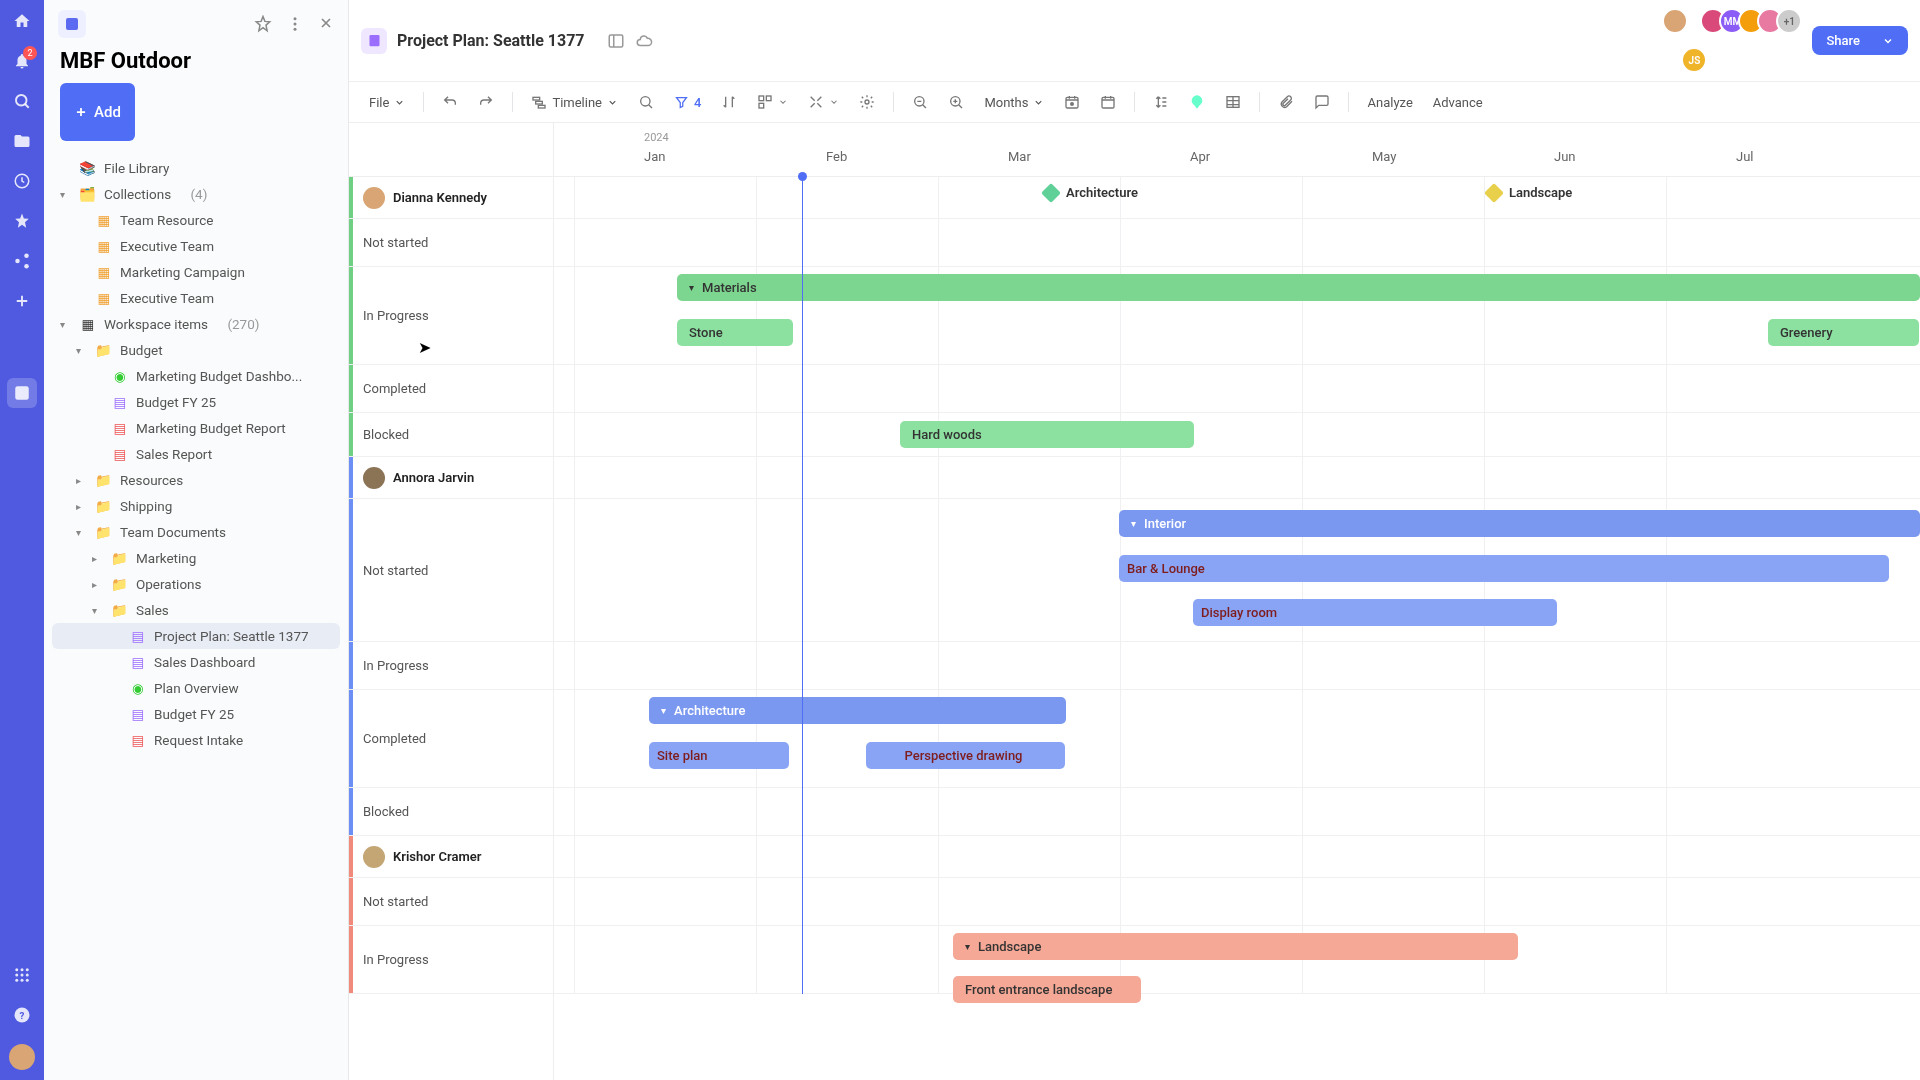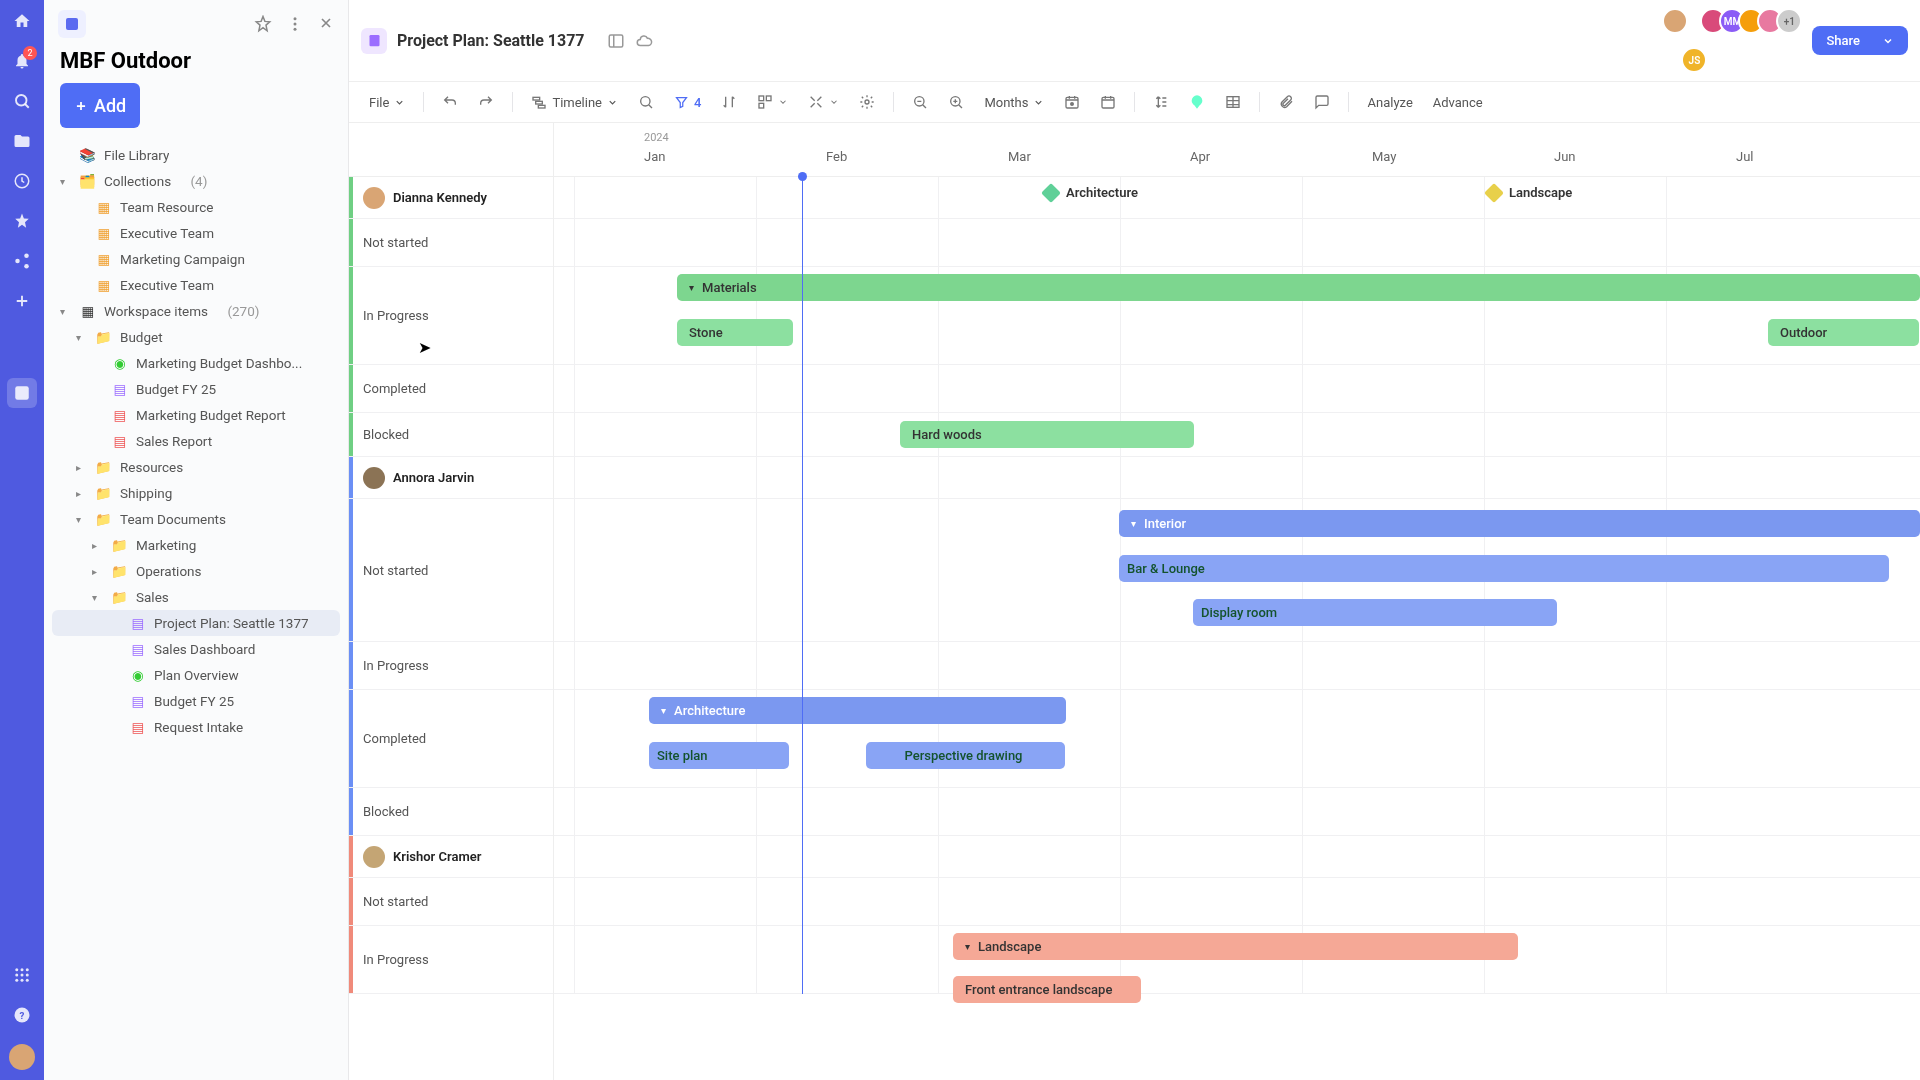--- a/index.html
+++ b/index.html
@@ -15,21 +15,21 @@
 
 
 .sidebar { width: 305px; background:#fafbfc; border-right:1px solid #e8e8ea; display:flex; flex-direction:column; flex-shrink:0; }
 .sb-header { display:flex; align-items:center; padding:10px 14px; gap:10px; }
 .sb-logo { width:28px; height:28px; border-radius:6px; background:#eef0ff; display:flex; align-items:center; justify-content:center; color:#5b6af0; }
 .sb-header-r { margin-left:auto; display:flex; gap:14px; color:#888; }
 .sb-header-r span { cursor:pointer; }
 .sb-title-row{display:flex;align-items:center;padding:0 16px 10px;}
 .sb-title-row h1{font-size:22px;font-weight:700;}
 .sb-add { margin:0 16px 14px 78px; margin-left:16px; }
-.btn-add { background:#4f6df5; color:#fff; border:none; padding:12px 14px; border-radius:6px; font-size:18px; font-weight:500; display:flex; align-items:center; gap:6px; cursor:pointer;}
+.btn-add { background:#4f6df5; color:#fff; border:none; padding:20px 14px; border-radius:6px; font-size:15px; font-weight:500; display:flex; align-items:center; gap:6px; cursor:pointer;}
 .sb-tree { padding: 0 8px; overflow-y:auto; font-size:13.5px; color:#333; }
 .tree-row { display:flex; align-items:center; gap:8px; padding:5px 8px; border-radius:6px; cursor:pointer; }
 .tree-row.selected { background:#e8ecf5; }
 .tree-caret { width:12px; color:#888; font-size:10px; }
 .tree-ico { width:16px; height:16px; display:flex; align-items:center; justify-content:center; }
 .tree-label { white-space:nowrap; overflow:hidden; text-overflow:ellipsis; color:#555;}
 .tree-count { color:#999; }
 .indent-0{padding-left:8px;} .indent-1{padding-left:24px;} .indent-2{padding-left:40px;} .indent-3{padding-left:58px;}
 
 
@@ -70,21 +70,21 @@
 .pa1{background:#d9a574;} .pa2{background:#8b7355;} .pa3{background:#c4a574;}
 .left-accent { position:absolute; left:0; top:0; bottom:0; width:4px;}
 .acc-green{background:#6fcf83;} .acc-blue{background:#6b8ff5;} .acc-red{background:#f08a7a;}
 
 .milestone { position:absolute; display:flex; align-items:center; gap:8px; font-size:13px; font-weight:600; color:#333;}
 .ms-diamond { width:14px; height:14px; transform:rotate(45deg); border-radius:2px;}
 .ms-green{background:#5fd098;} .ms-yellow{background:#e8d04a;}
 
 .bar { position:absolute; height:27px; border-radius:5px; display:flex; align-items:center; padding:0 12px; font-size:13px; font-weight:500; color:#333; cursor:pointer;}
 .bar-green{background:#8ce0a0;} .bar-green-d{background:#7dd68f;}
-.bar-blue{background:#89a4f5;color:#14532d;padding-left:8px;} .bar-blue-d{background:#7b98f0;color:#fff;}
+.bar-blue{background:#89a4f5;color:#7f1d1d;padding-left:8px;} .bar-blue-d{background:#7b98f0;color:#fff;}
 .bar-red{background:#f5a896;} 
 .bar .caret{margin-right:8px;font-size:10px;}
 
 .cursor-arrow{position:absolute;left:418px;top:338px;z-index:100;font-size:16px;color:#000;}
 svg{display:block;}
 </style>
 </head>
 <body>
 
 <div class="rail">
@@ -588,21 +588,21 @@
           <div class="tl-row" style="height: 48px;"></div>
           <div class="tl-row" style="height: 98px;">
             <div class="bar bar-green-d" style="left: 123px; width: 1243px; top: 7px;">
               <span class="caret">▾</span>
               <span>Materials</span>
             </div>
             <div class="bar bar-green" style="left: 123px; width: 116px; top: 52px;">
               <span>Stone</span>
             </div>
             <div class="bar bar-green" style="left: 1214px; width: 151px; top: 52px;">
-              <span>Outdoor</span>
+              <span>Greenery</span>
             </div>
           </div>
           <div class="tl-row" style="height: 48px;"></div>
           <div class="tl-row" style="height: 44px;">
             <div class="bar bar-green" style="left: 346px; width: 294px; top: 8px; align-items: center;">
               <span>Hard woods</span>
             </div>
           </div>
           <div class="tl-row" style="height: 42px; top: 0px;"></div>
           <div class="tl-row" style="height: 143px;">

